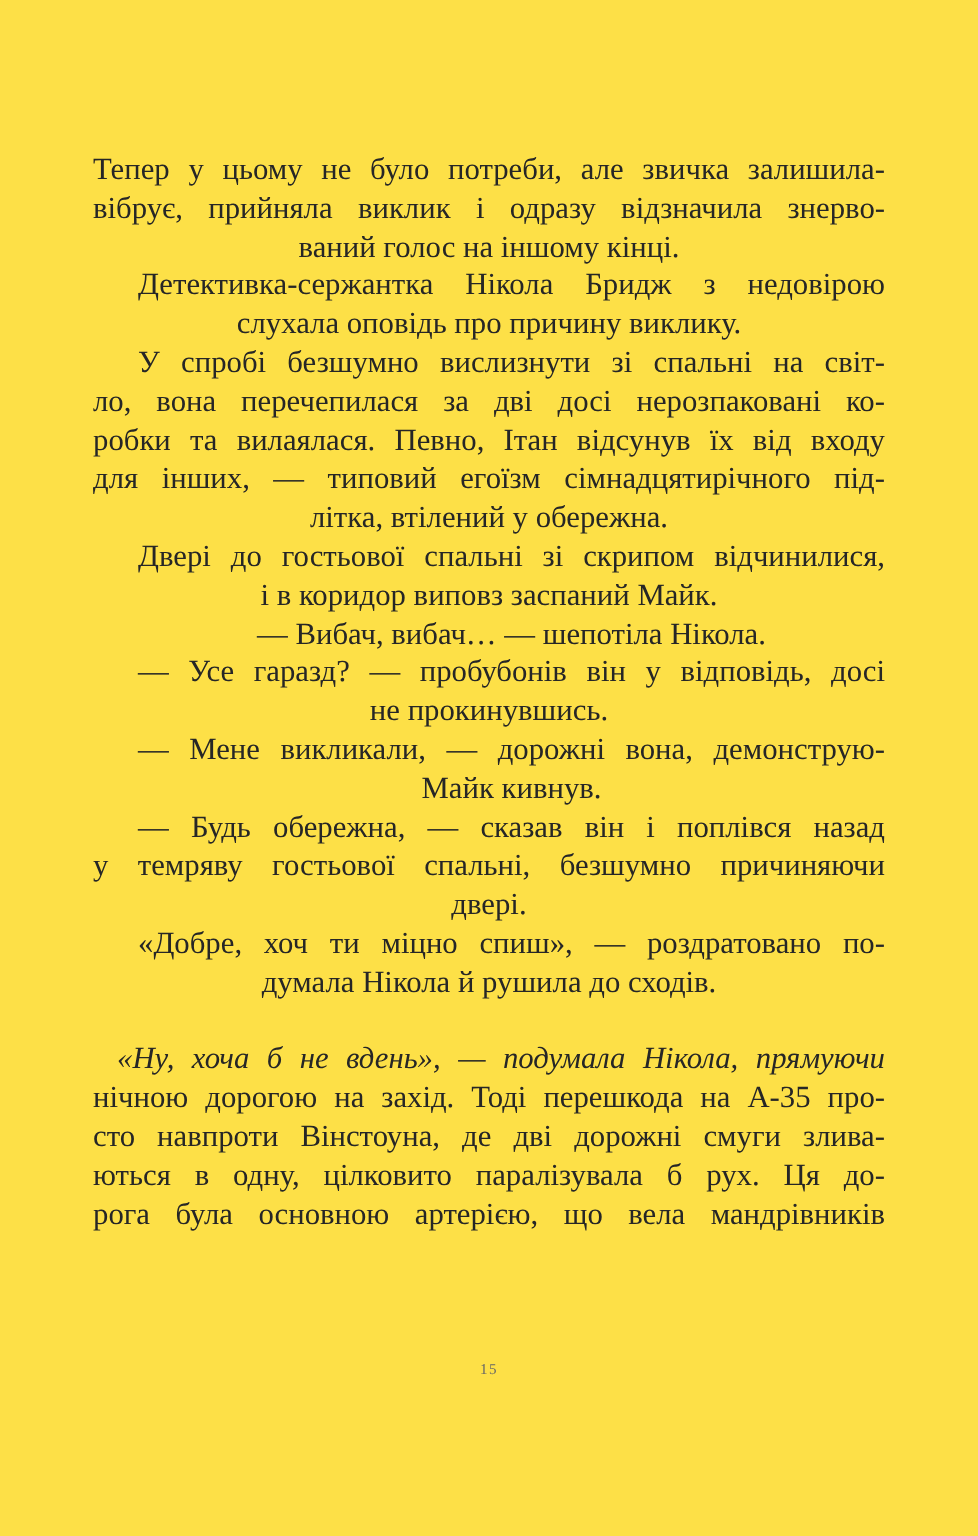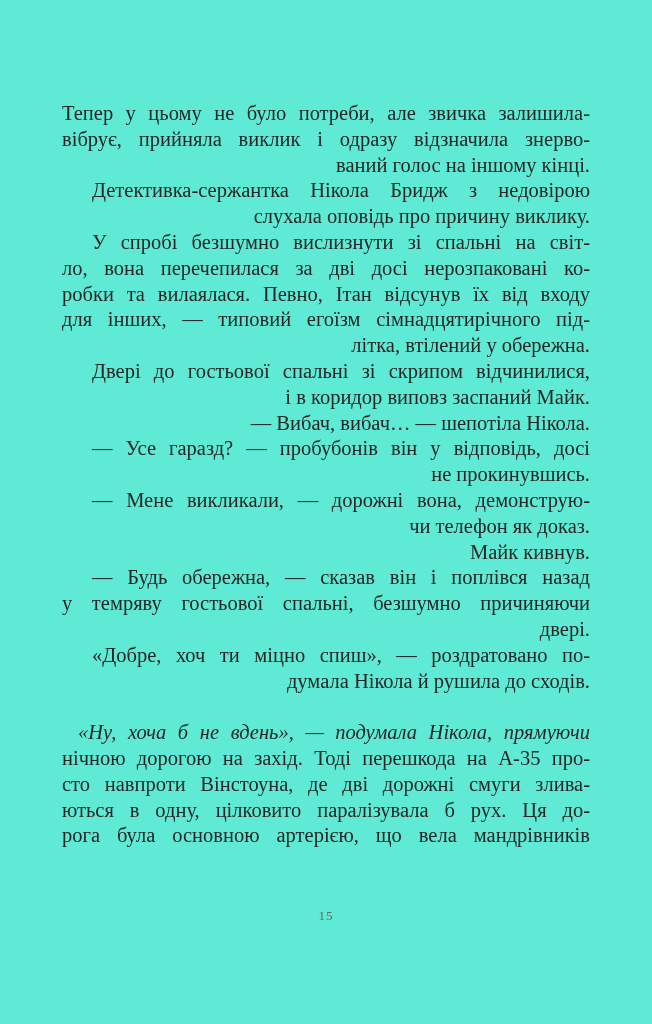--- a/index.html
+++ b/index.html
@@ -4,56 +4,56 @@
 <style>
   html, body {
     margin: 0;
     padding: 0;
     background: #ffffff;
   }
   .page {
     position: relative;
     width: 652px;
     height: 1024px;
-    background: #5eead4;
+    background: #fde047;
     overflow: hidden;
     font-family: "Liberation Serif", "DejaVu Serif", serif;
   }
   .text-block {
     position: absolute;
     top: 101px;
     left: 62px;
     width: 528px;
     color: #262626;
     font-size: 20.5px;
     line-height: 25.8px;
   }
   .line {
     height: 25.8px;
     white-space: nowrap;
-    text-align: right;
+    text-align: center;
   }
   .line.j {
     white-space: normal;
     text-align: justify;
     text-align-last: justify;
     text-justify: inter-word;
     overflow: hidden;
   }
   .line.indent-normal { text-indent: 30px; }
   .line.indent-small  { text-indent: 16px; font-style: italic; }
   .line.spacer { height: 25.8px; }
   .page-number {
     position: absolute;
     top: 908px;
     left: 0;
     width: 652px;
     text-align: center;
     color: #666666;
-    font-size: 13px;
+    font-size: 10px;
     letter-spacing: 1px;
   }
 </style>
 </head>
 <body>
 
 <div class="page">
   <div class="text-block">
       <div class="line j">Тепер у цьому не було потреби, але звичка залишила-</div>
       <div class="line j">вібрує, прийняла виклик і одразу відзначила знерво-</div>
@@ -64,21 +64,20 @@
       <div class="line j">ло, вона перечепилася за дві досі нерозпаковані ко-</div>
       <div class="line j">робки та вилаялася. Певно, Ітан відсунув їх від входу</div>
       <div class="line j">для інших, — типовий егоїзм сімнадцятирічного під-</div>
       <div class="line">літка, втілений у обережна.</div>
       <div class="line j indent-normal">Двері до гостьової спальні зі скрипом відчинилися,</div>
       <div class="line">і в коридор виповз заспаний Майк.</div>
       <div class="line indent-normal">— Вибач, вибач… — шепотіла Нікола.</div>
       <div class="line j indent-normal">— Усе гаразд? — пробубонів він у відповідь, досі</div>
       <div class="line">не прокинувшись.</div>
       <div class="line j indent-normal">— Мене викликали, — дорожні вона, демонструю-</div>
-      <div class="line">чи телефон як доказ.</div>
       <div class="line indent-normal">Майк кивнув.</div>
       <div class="line j indent-normal">— Будь обережна, — сказав він і поплівся назад</div>
       <div class="line j">у темряву гостьової спальні, безшумно причиняючи</div>
       <div class="line">двері.</div>
       <div class="line j indent-normal">«Добре, хоч ти міцно спиш», — роздратовано по-</div>
       <div class="line">думала Нікола й рушила до сходів.</div>
       <div class="line spacer"></div>
       <div class="line j indent-small">«Ну, хоча б не вдень», — подумала Нікола, прямуючи</div>
       <div class="line j">нічною дорогою на захід. Тоді перешкода на А-35 про-</div>
       <div class="line j">сто навпроти Вінстоуна, де дві дорожні смуги злива-</div>

